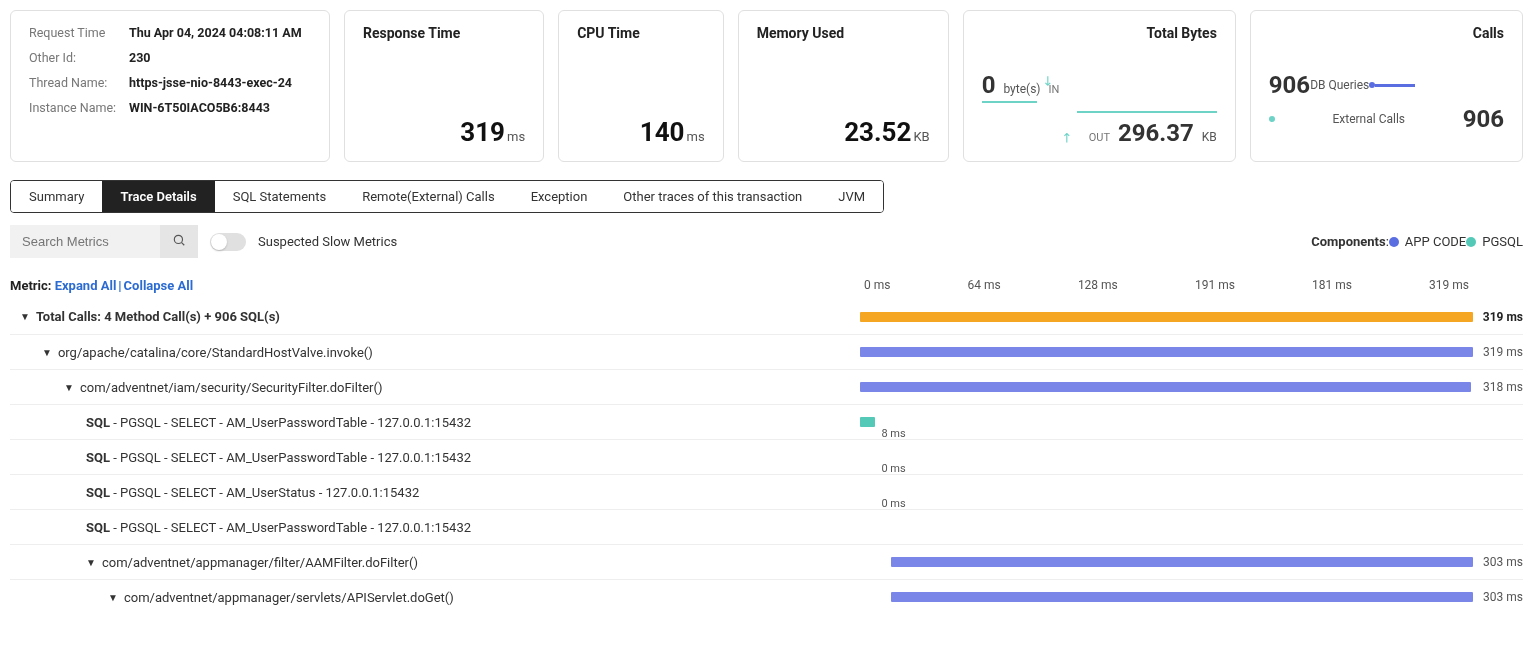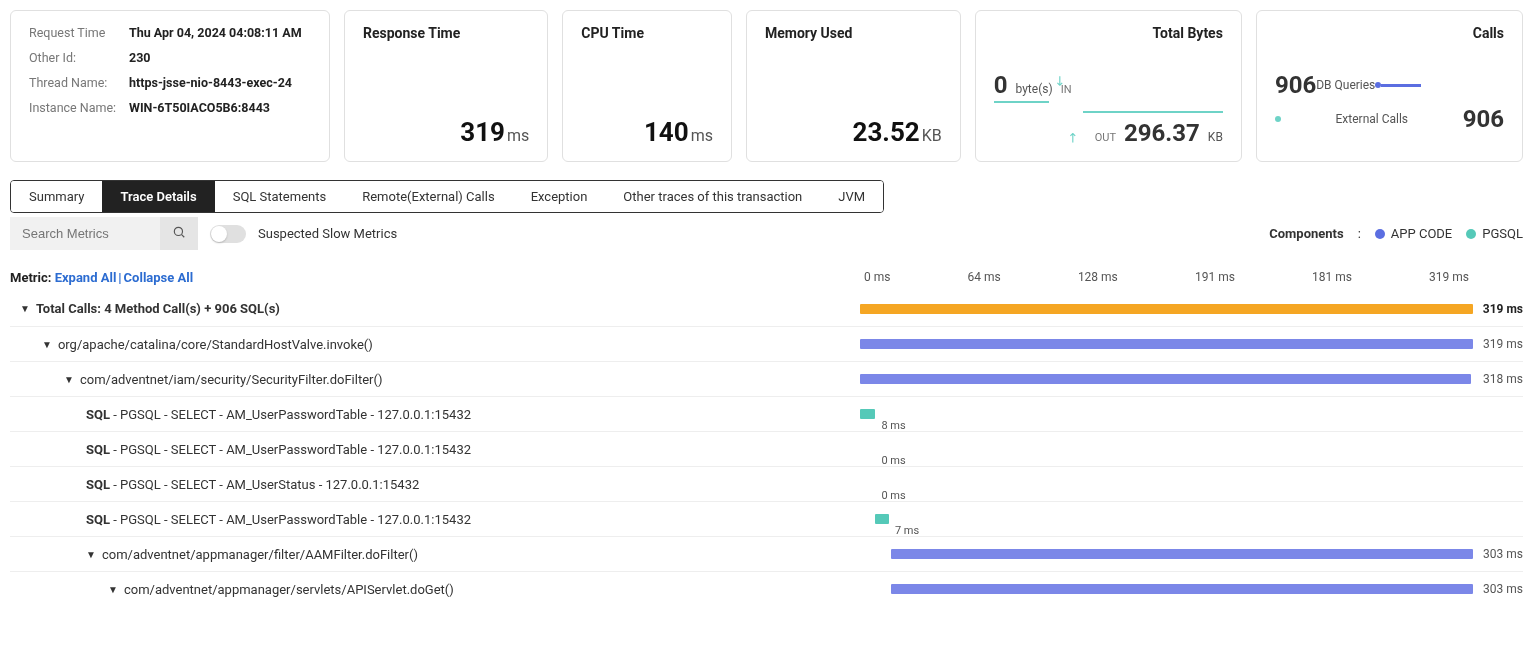--- a/index.html
+++ b/index.html
@@ -7,21 +7,21 @@
 .cards { display: flex; gap: 14px; margin-bottom: 18px; }
 .card { border: 1px solid #e0e0e0; border-radius: 6px; padding: 14px 18px; background: #fff; }
 .info-card { width: 320px; }
 .info-row { display: flex; margin-bottom: 10px; font-size: 12.5px; }
 .info-row:last-child { margin-bottom: 0; }
 .info-label { width: 100px; color: #777; }
 .info-value { font-weight: 700; color: #222; }
 .metric-card { flex: 0 0 auto; min-width: 115px; display: flex; flex-direction: row; justify-content: space-between; }
 .metric-title { font-weight: 700; font-size: 14px; color: #222; }
 .metric-value { font-size: 26px; font-weight: 700; color: #111; margin-top: auto; }
-.metric-unit { font-size: 16px; font-weight: 400; color: #555; margin-left: 2px; }
+.metric-unit { font-size: 13px; font-weight: 400; color: #555; margin-left: 2px; }
 .bytes-card { flex: 1; min-width: 230px; }
 .bytes-title, .calls-title { font-weight: 700; font-size: 14px; color: #222; text-align: right; }
 .bytes-rows { margin-top: 30px; }
 .bytes-row { display: flex; align-items: baseline; gap: 8px; position: relative; }
 .bytes-row.in { justify-content: flex-start; border-bottom: 2px solid #6ed3c7; padding-bottom: 2px; margin-bottom: 8px; width: 55px;}
 .bytes-row.out { justify-content: flex-end; border-top: 2px solid #6ed3c7; padding-top: 6px; margin-left: auto; width: 140px;}
 .bytes-num { font-size: 24px; font-weight: 700; }
 .bytes-unit { font-size: 12px; color: #555; }
 .bytes-dir { font-size: 11px; color: #777; }
 .arrow-in { position: absolute; right: -16px; top: 2px; font-size: 13px; color: #6ed3c7; transform: rotate(-45deg);}
@@ -29,31 +29,31 @@
 .calls-card { flex: 1; min-width: 230px; }
 .calls-rows { margin-top: 30px; }
 .call-row { display: flex; align-items: center; margin-bottom: 6px; }
 .call-row.db .bar { height: 3px; background: #5b6ee1; flex: 0 0 40px; }
 .call-row.ext { justify-content: space-between; }
 .call-num { font-size: 24px; font-weight: 700; }
 .call-label { font-size: 12px; color: #555; }
 .dot { width: 6px; height: 6px; border-radius: 50%; display: inline-block; }
 .dot.blue { background: #5b6ee1; }
 .dot.cyan { background: #6ed3c7; }
-.tabs { display: inline-flex; border: 1px solid #333; border-radius: 4px; overflow: hidden; margin-bottom: 4px; }
+.tabs { display: inline-flex; border: 1px solid #333; border-radius: 4px; overflow: hidden; margin-bottom: 12px; }
 .tab { padding: 8px 18px; font-size: 13px; color: #333; cursor: pointer; background: #fff; }
 .tab.active { background: #222; color: #fff; font-weight: 600; }
 .controls { display: flex; align-items: center; gap: 12px; margin-bottom: 20px; }
 .search-wrap { display: flex; align-items: center; background: #f1f1f1; border-radius: 0; overflow: hidden; }
 .search-input { border: none; background: transparent; padding: 8px 12px; font-size: 13px; width: 150px; outline: none; }
 .search-btn { background: #e5e5e5; border: none; padding: 8px 12px; cursor: pointer; color: #555; }
 .toggle { width: 36px; height: 18px; background: #e0e0e0; border-radius: 10px; position: relative; cursor: pointer; }
 .toggle-knob { width: 16px; height: 16px; background: #fff; border-radius: 50%; position: absolute; top: 1px; left: 1px; box-shadow: 0 1px 2px rgba(0,0,0,0.2);}
 .toggle-label { font-size: 13px; color: #333; }
-.legend { margin-left: auto; display: flex; align-items: center; gap: 14px; font-size: 13px; }
+.legend { margin-left: auto; display: flex; align-items: center; gap: 0; font-size: 13px; }
 .legend-label { font-weight: 700; }
 .legend-item { display: flex; align-items: center; gap: 6px; }
 .legend-dot { width: 10px; height: 10px; border-radius: 50%; }
 .trace-header { display: flex; margin-bottom: 6px; }
 .metric-col { font-size: 13px; font-weight: 700; color: #222; }
 .metric-col .link { color: #2c6cd1; cursor: pointer; }
 .divider { color: #2c6cd1; margin: 0 2px; }
 .timeline-col { flex: 1; display: flex; justify-content: space-between; padding: 0 4px; font-size: 12px; color: #555; }
 .tree { }
 .tree-row { display: flex; align-items: center; border-top: 1px solid #eee; height: 35px; font-size: 13px; }
@@ -258,24 +258,20 @@
       </div>
       <div class="tree-right">
         <span class="inline-dur" style="left: 3.5%;">0 ms</span>
       </div>
       <div class="tree-dur"></div>
     </div>
     <div class="tree-row">
       <div class="tree-left" style="padding-left: 76px;">
         <span><span class="sql-tag">SQL</span> - PGSQL - SELECT - AM_UserPasswordTable - 127.0.0.1:15432</span>
       </div>
-      <div class="tree-right">
-        <div class="bar-span bar-teal" style="left: 2.5%; width: 2.2%;"></div>
-        <span class="inline-dur" style="left: 5.7%;">7 ms</span>
-      </div>
       <div class="tree-dur"></div>
     </div>
     <div class="tree-row">
       <div class="tree-left" style="padding-left: 76px;">
         <span class="caret">▼</span>
         <span>com/adventnet/appmanager/filter/AAMFilter.doFilter()</span>
       </div>
       <div class="tree-right">
         <div class="bar-span bar-purple" style="left: 5%; width: 95%;"></div>
       </div>

